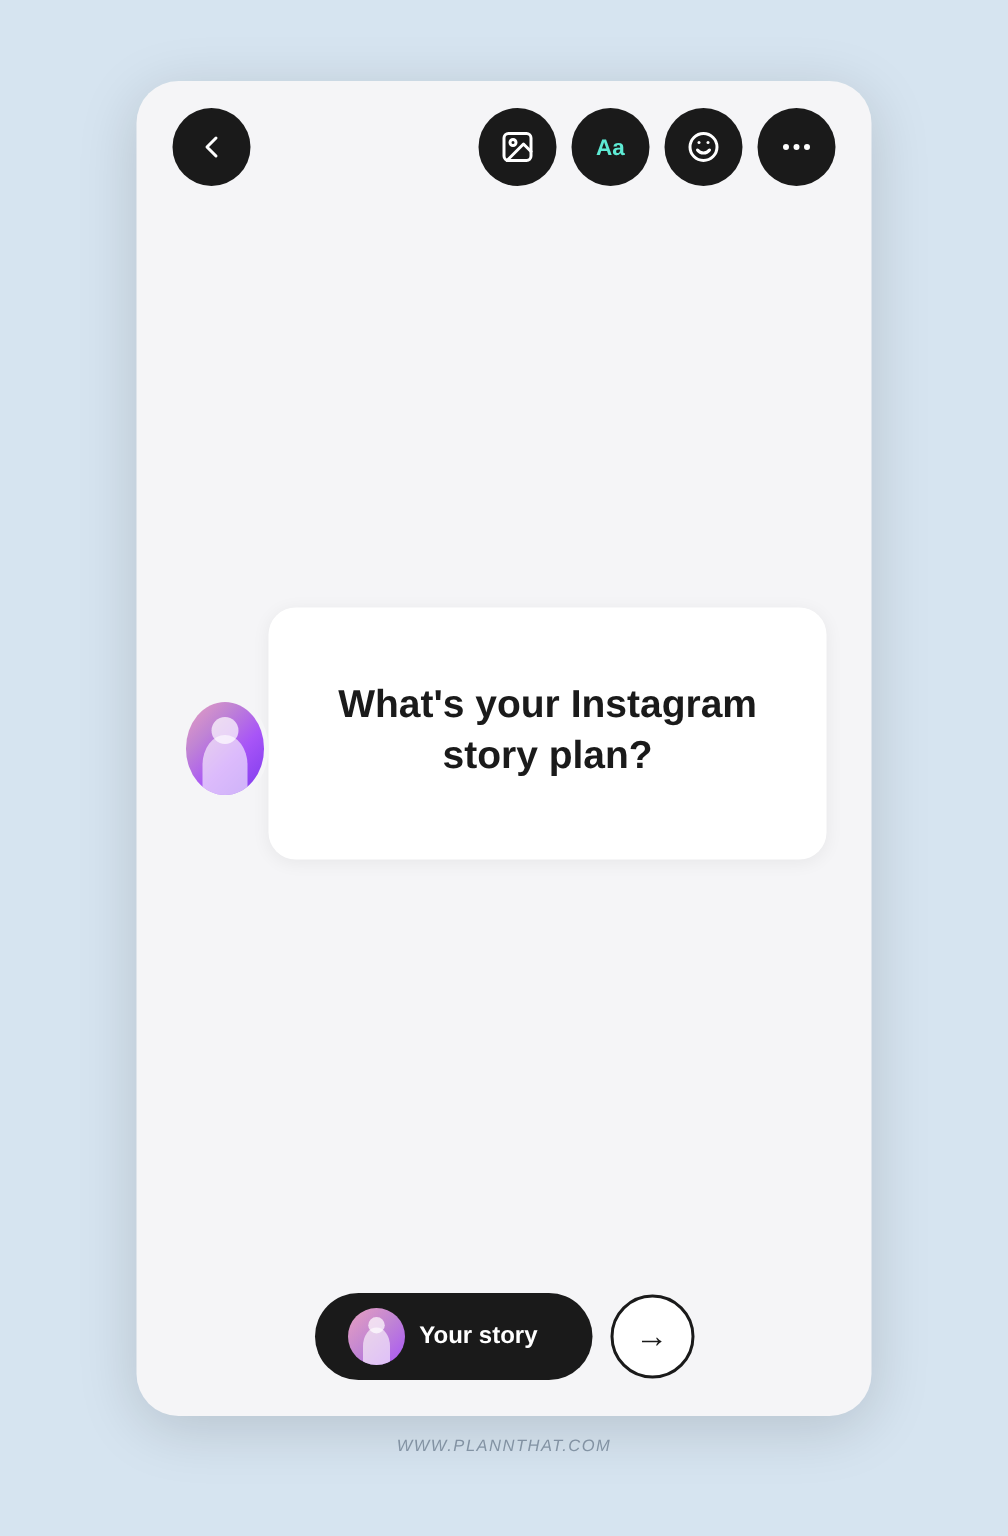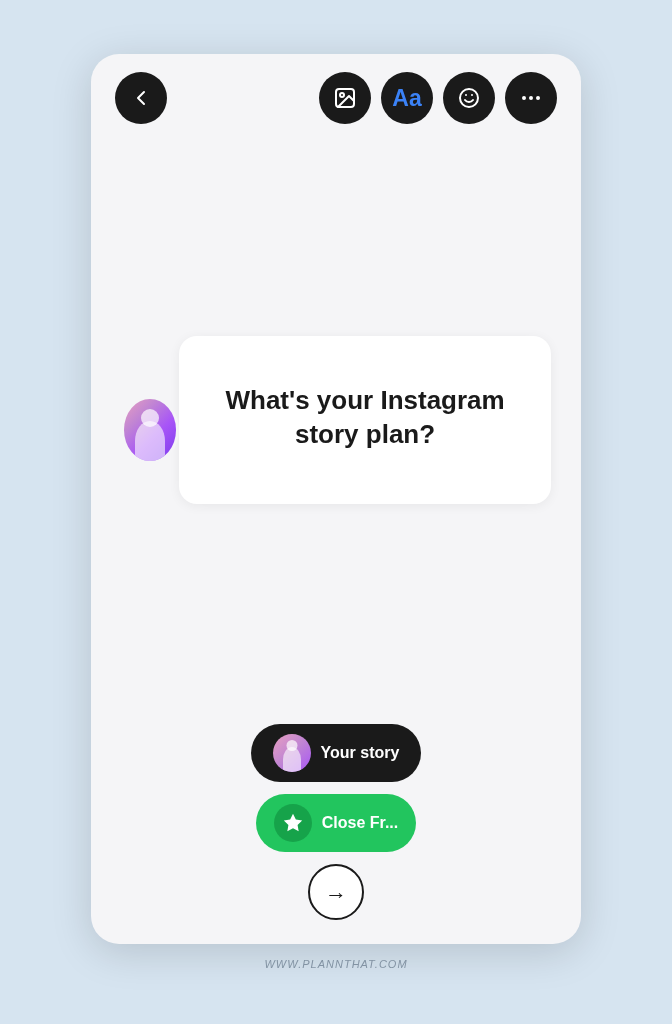--- a/index.html
+++ b/index.html
@@ -144,21 +144,20 @@
     }
 
     
     .bottom-bar {
       display: flex;
       align-items: center;
       justify-content: center;
       gap: 12px;
       padding: 18px 20px 24px 20px;
       flex-shrink: 0;
-      flex-direction: column;
     }
 
     .story-btn {
       background: #1a1a1a;
       border-radius: 30px;
       padding: 10px 22px;
       display: flex;
       align-items: center;
       gap: 10px;
       cursor: pointer;
@@ -289,21 +288,21 @@
     </div>
     <div class="top-right-icons">
       <div class="icon-btn">
         <svg class="icon-svg" viewBox="0 0 24 24">
           <rect x="3" y="3" width="18" height="18" rx="3"></rect>
           <circle cx="9" cy="9" r="2"></circle>
           <path d="M21 15l-5-5L5 21"></path>
         </svg>
       </div>
       <div class="icon-btn">
-        <span style="color:#3b82f6;font-size:23px;font-weight:600;">Aa</span>
+        <span style="color:#5eead4;font-size:15px;font-weight:600;">Aa</span>
       </div>
       <div class="icon-btn">
         <svg class="icon-svg" viewBox="0 0 24 24">
           <circle cx="12" cy="12" r="9"></circle>
           <path d="M8 14s1.5 2 4 2 4-2 4-2"></path>
           <line x1="9" y1="9" x2="9.01" y2="9"></line>
           <line x1="15" y1="9" x2="15.01" y2="9"></line>
         </svg>
       </div>
       <div class="icon-btn">
@@ -326,28 +325,20 @@
   </div>
 
   <div class="bottom-bar">
     <div class="story-btn">
       <div class="story-btn-avatar">
         <div class="story-btn-avatar-inner"></div>
       </div>
       <span class="story-btn-label">Your story</span>
     </div>
 
-    <div class="close-friends-btn">
-      <div class="green-star">
-        <svg width="22" height="22" viewBox="0 0 24 24" fill="white">
-          <polygon points="12 2 15.09 8.26 22 9.27 17 14.14 18.18 21.02 12 17.77 5.82 21.02 7 14.14 2 9.27 8.91 8.26 12 2"></polygon>
-        </svg>
-      </div>
-      <span class="close-friends-label">Close Fr...</span>
-    </div>
 
     <div class="arrow-btn">
       <span style="font-size:22px;color:#1a1a1a;">→</span>
     </div>
   </div>
 </div>
 
 <div class="footer">WWW.PLANNTHAT.COM</div>
 
 </body></html>

